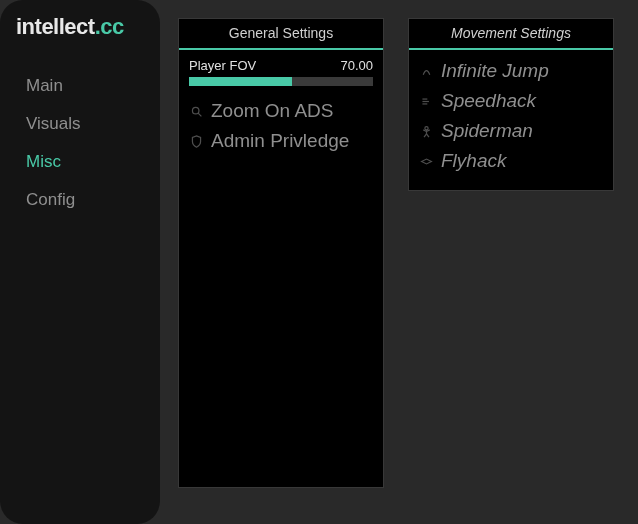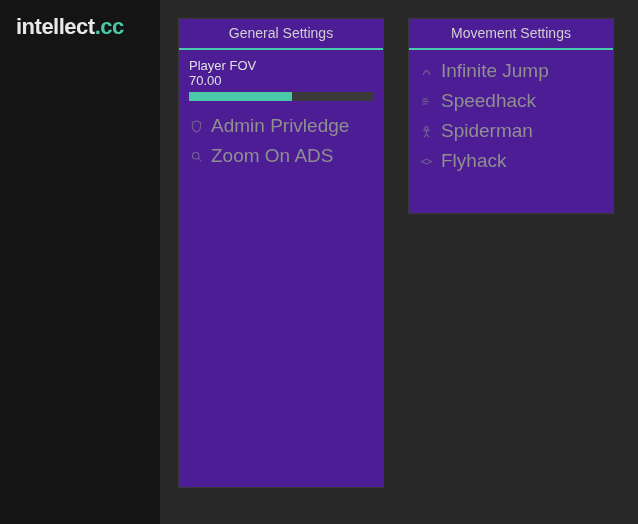--- a/index.html
+++ b/index.html
@@ -8,20 +8,21 @@
     font-family: "Segoe UI", Arial, sans-serif;
     background: #2a2a2a;
     color: #cfcfcf;
     display: flex;
   }
   .sidebar {
     width: 160px;
     height: 100%;
     background: #141414;
     padding: 14px 16px;
+    border-radius: 23px;
   }
   .brand {
     font-size: 22px;
     font-weight: 600;
     letter-spacing: -0.5px;
     margin-bottom: 28px;
   }
   .brand .b1 { color: #e8e8e8; }
   .brand .b2 { color: #49c9a7; }
   .nav { list-style: none; }
@@ -36,42 +37,41 @@
     flex: 1;
     padding: 18px 16px 16px 18px;
     background: #292929;
     display: flex;
     gap: 24px;
   }
   .col { display: flex; flex-direction: column; gap: 24px; }
   .col-left { width: 206px; }
   .col-right { width: 206px; }
   .panel {
-    background: #4c1d95;
+    background: #000000;
     border: 1px solid #383838;
   }
   .panel.gen { height: 470px; }
-  .panel.mov { height: 196px; }
+  .panel.mov { height: 173px; font-style: italic; }
   .panel.exp { height: 238px; }
   .p-head {
     position: relative;
     text-align: center;
     font-size: 14px;
     color: #d0d0d0;
     padding: 6px 0 7px 0;
     border-bottom: 2px solid #49c9a7;
   }
   .p-body { padding: 6px 10px 10px 10px; }
   .row-slidehdr {
     display: flex;
     justify-content: space-between;
     font-size: 13px;
     color: #e0e0e0;
     padding: 2px 0 4px 0;
-    flex-direction: column;
   }
   .slider {
     position: relative;
     width: 100%;
     height: 9px;
     background: #3a3a3a;
     margin-bottom: 10px;
     cursor: pointer;
   }
   .slider-fill {
@@ -97,51 +97,57 @@
   }
   .opt .ic svg { width: 13px; height: 13px; stroke: #8f8f8f; fill: none; stroke-width: 1.5; }
 </style>
 </head>
 <body>
 
 <div class="sidebar">
   <div class="brand">
     <span class="b1">intellect</span><span class="b2">.cc</span>
   </div>
+  <ul class="nav">
+    <li>Main</li>
+    <li>Visuals</li>
+    <li class="active">Misc</li>
+    <li>Config</li>
+  </ul>
 </div>
 
 <div class="main">
 
   <div class="col col-left">
     <div class="panel gen">
       <div class="p-head">General Settings</div>
       <div class="p-body">
         <div class="row-slidehdr">
           <span>Player FOV</span>
           <span>70.00</span>
         </div>
         <div class="slider">
           <div class="slider-fill" style="width:56%"></div>
         </div>
         <div class="opt">
           <span class="ic">
               <svg viewBox="0 0 16 16">
-                <path d="M8 1 L13 3 V8 C13 11 10 14 8 15 C6 14 3 11 3 8 V3 Z"></path>
-              </svg>
-            </span>
-          <span>Admin Privledge</span>
-        </div>
-        <div class="opt">
-          <span class="ic">
-              <svg viewBox="0 0 16 16">
                 <circle cx="7" cy="7" r="4"></circle>
                 <line x1="10" y1="10" x2="14" y2="14"></line>
               </svg>
             </span>
           <span>Zoom On ADS</span>
+        </div>
+        <div class="opt">
+          <span class="ic">
+              <svg viewBox="0 0 16 16">
+                <path d="M8 1 L13 3 V8 C13 11 10 14 8 15 C6 14 3 11 3 8 V3 Z"></path>
+              </svg>
+            </span>
+          <span>Admin Privledge</span>
         </div>
       </div>
     </div>
   </div>
 
   <div class="col col-right">
     <div class="panel mov">
       <div class="p-head">Movement Settings</div>
       <div class="p-body">
         <div class="opt">

